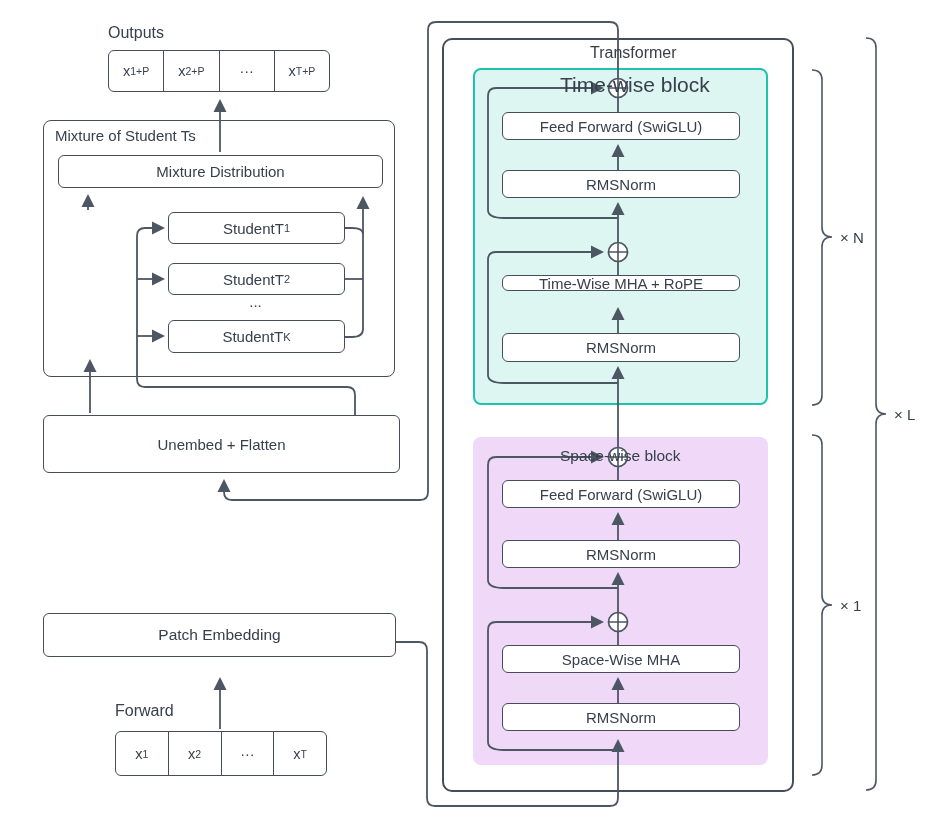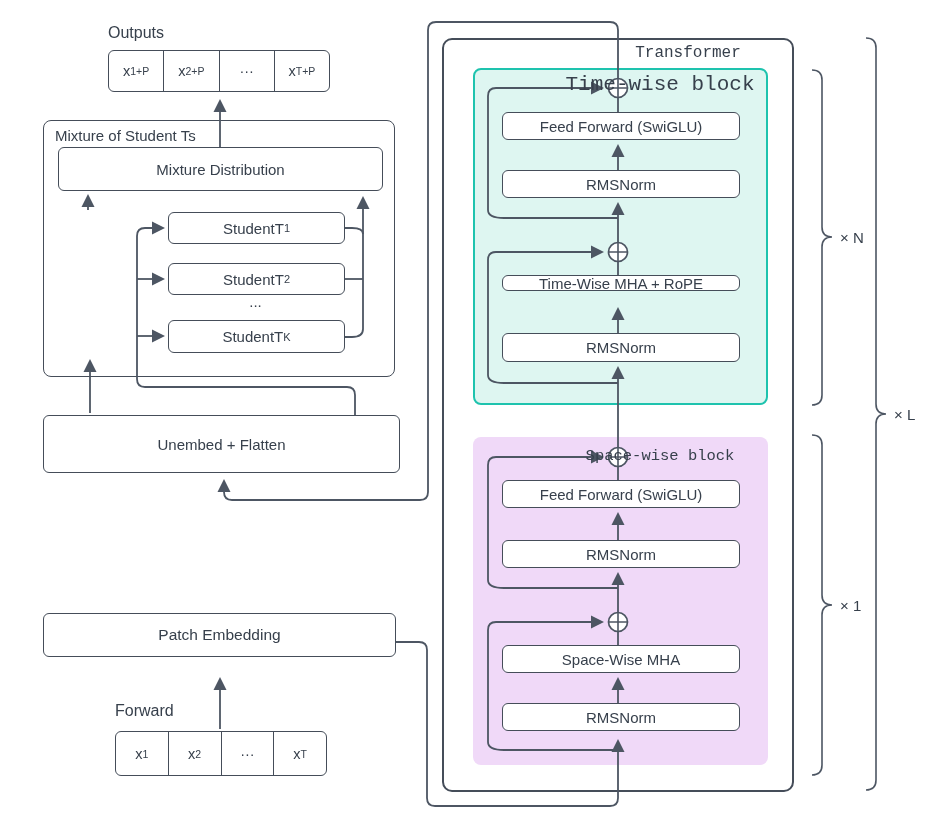--- a/index.html
+++ b/index.html
@@ -35,21 +35,21 @@
     border-radius:6px;z-index:3;box-sizing:border-box;
   }
   .strip .cell{
     flex:1;display:flex;align-items:center;justify-content:center;
     font-size:14.5px;
   }
   .strip .cell + .cell{border-left:1.5px solid var(--box-border);}
   sub{font-size:10.5px;line-height:0;}
   .box sub{font-size:11px;}
   .section-title{font-size:15px;}
-  .right-lbl{text-align:center;font-family:Liberation Mono, monospace;}
+  .right-lbl{text-align:left;}
   svg.connectors{position:absolute;left:0;top:0;z-index:2;}
   svg.connectors path.c{fill:none;stroke:var(--stroke);stroke-width:1.8;stroke-linejoin:round;}
   svg.connectors path.brace{fill:none;stroke:var(--stroke);stroke-width:1.6;}
   svg.connectors circle.plus{fill:#fff;stroke:var(--stroke);stroke-width:1.7;}
   svg.connectors path.plusbar{fill:none;stroke:var(--stroke);stroke-width:1.6;}
   #ah path{fill:var(--stroke);}
   .wrap2{width:62px;line-height:1.3;}
 </style>
 </head>
 <body>
@@ -142,21 +142,21 @@
         <span>···</span>
         <sub></sub>
       </div>
     <div class="cell">
         <span>x</span>
         <sub>T+P</sub>
       </div>
   </div>
 
   <div class="lbl section-title" style="left:55px;top:127px;z-index:4;">Mixture of Student Ts</div>
-  <div class="box" style="left:58px;top:147px;width:325px;height:44px;">Mixture Distribution</div>
+  <div class="box" style="left:58px;top:155px;width:325px;height:33px;">Mixture Distribution</div>
   <div class="box" style="left:168px;top:212px;width:177px;height:32px;">
       <span>StudentT</span>
       <sub>1</sub>
     </div>
   <div class="box" style="left:168px;top:263px;width:177px;height:32px;">
       <span>StudentT</span>
       <sub>2</sub>
     </div>
   <div class="lbl" style="left:233px;top:293px;width:45px;text-align:center;font-size:15px;z-index:4;">...</div>
   <div class="box" style="left:168px;top:320px;width:177px;height:33px;">

